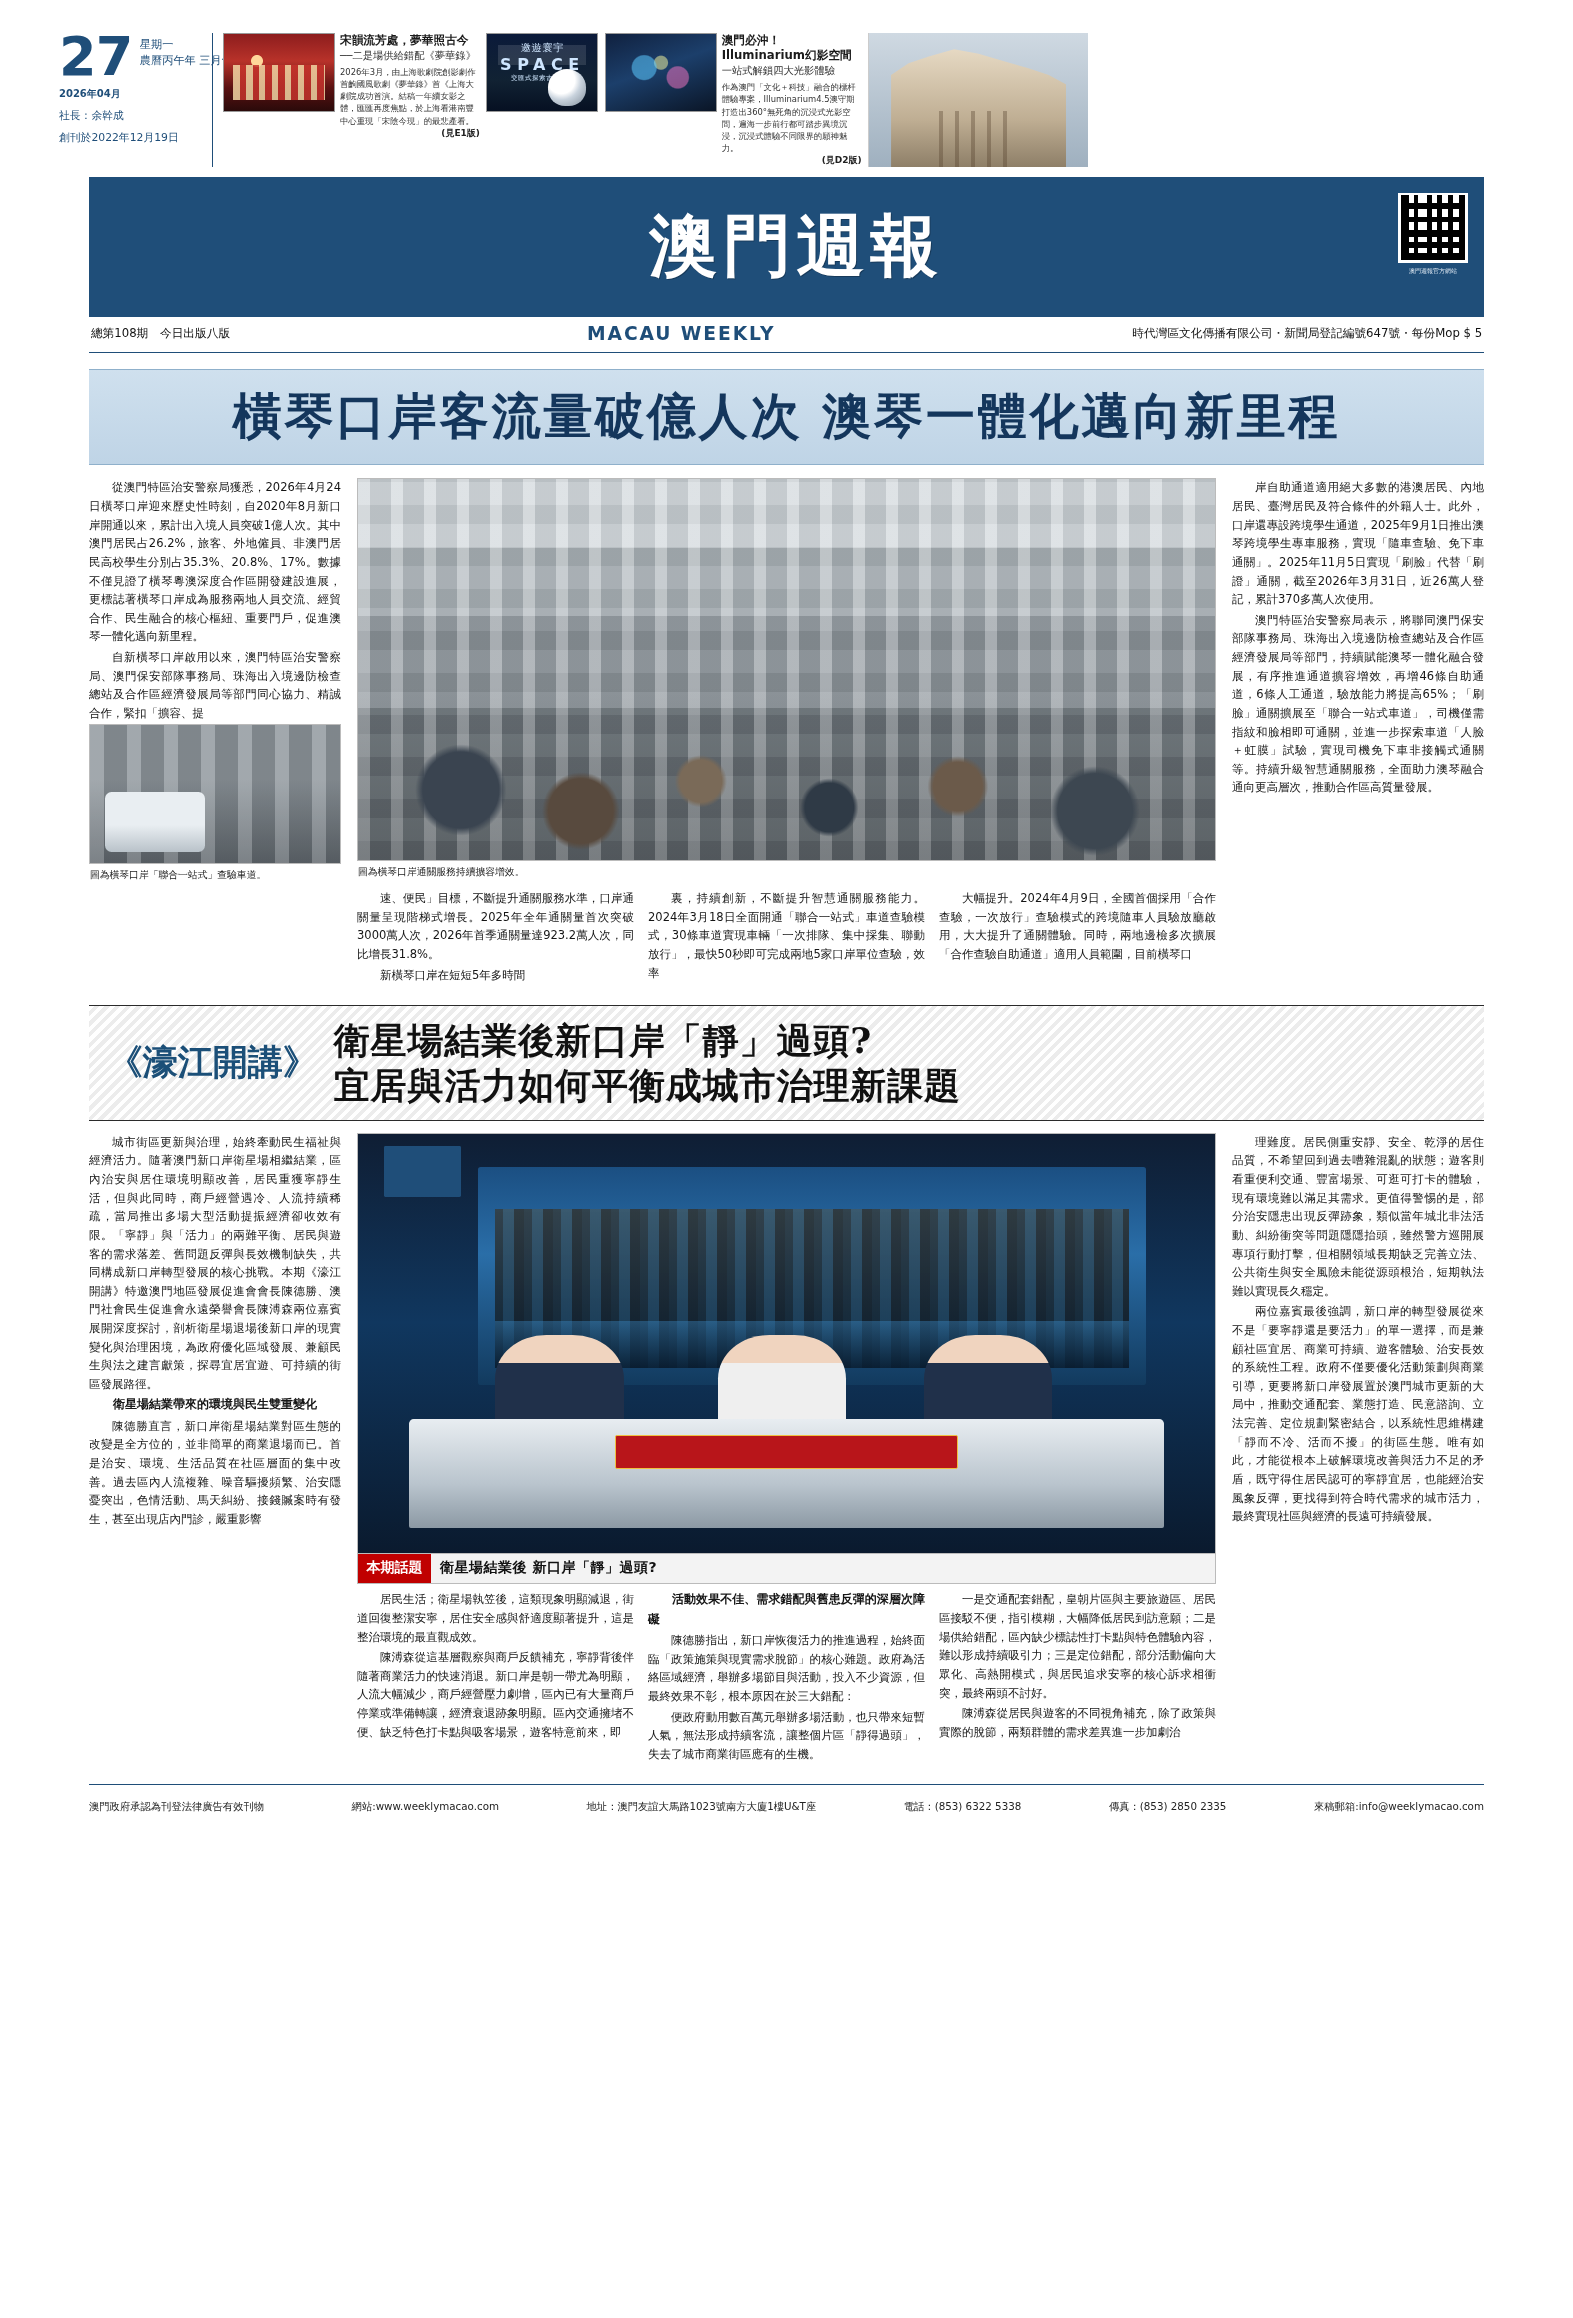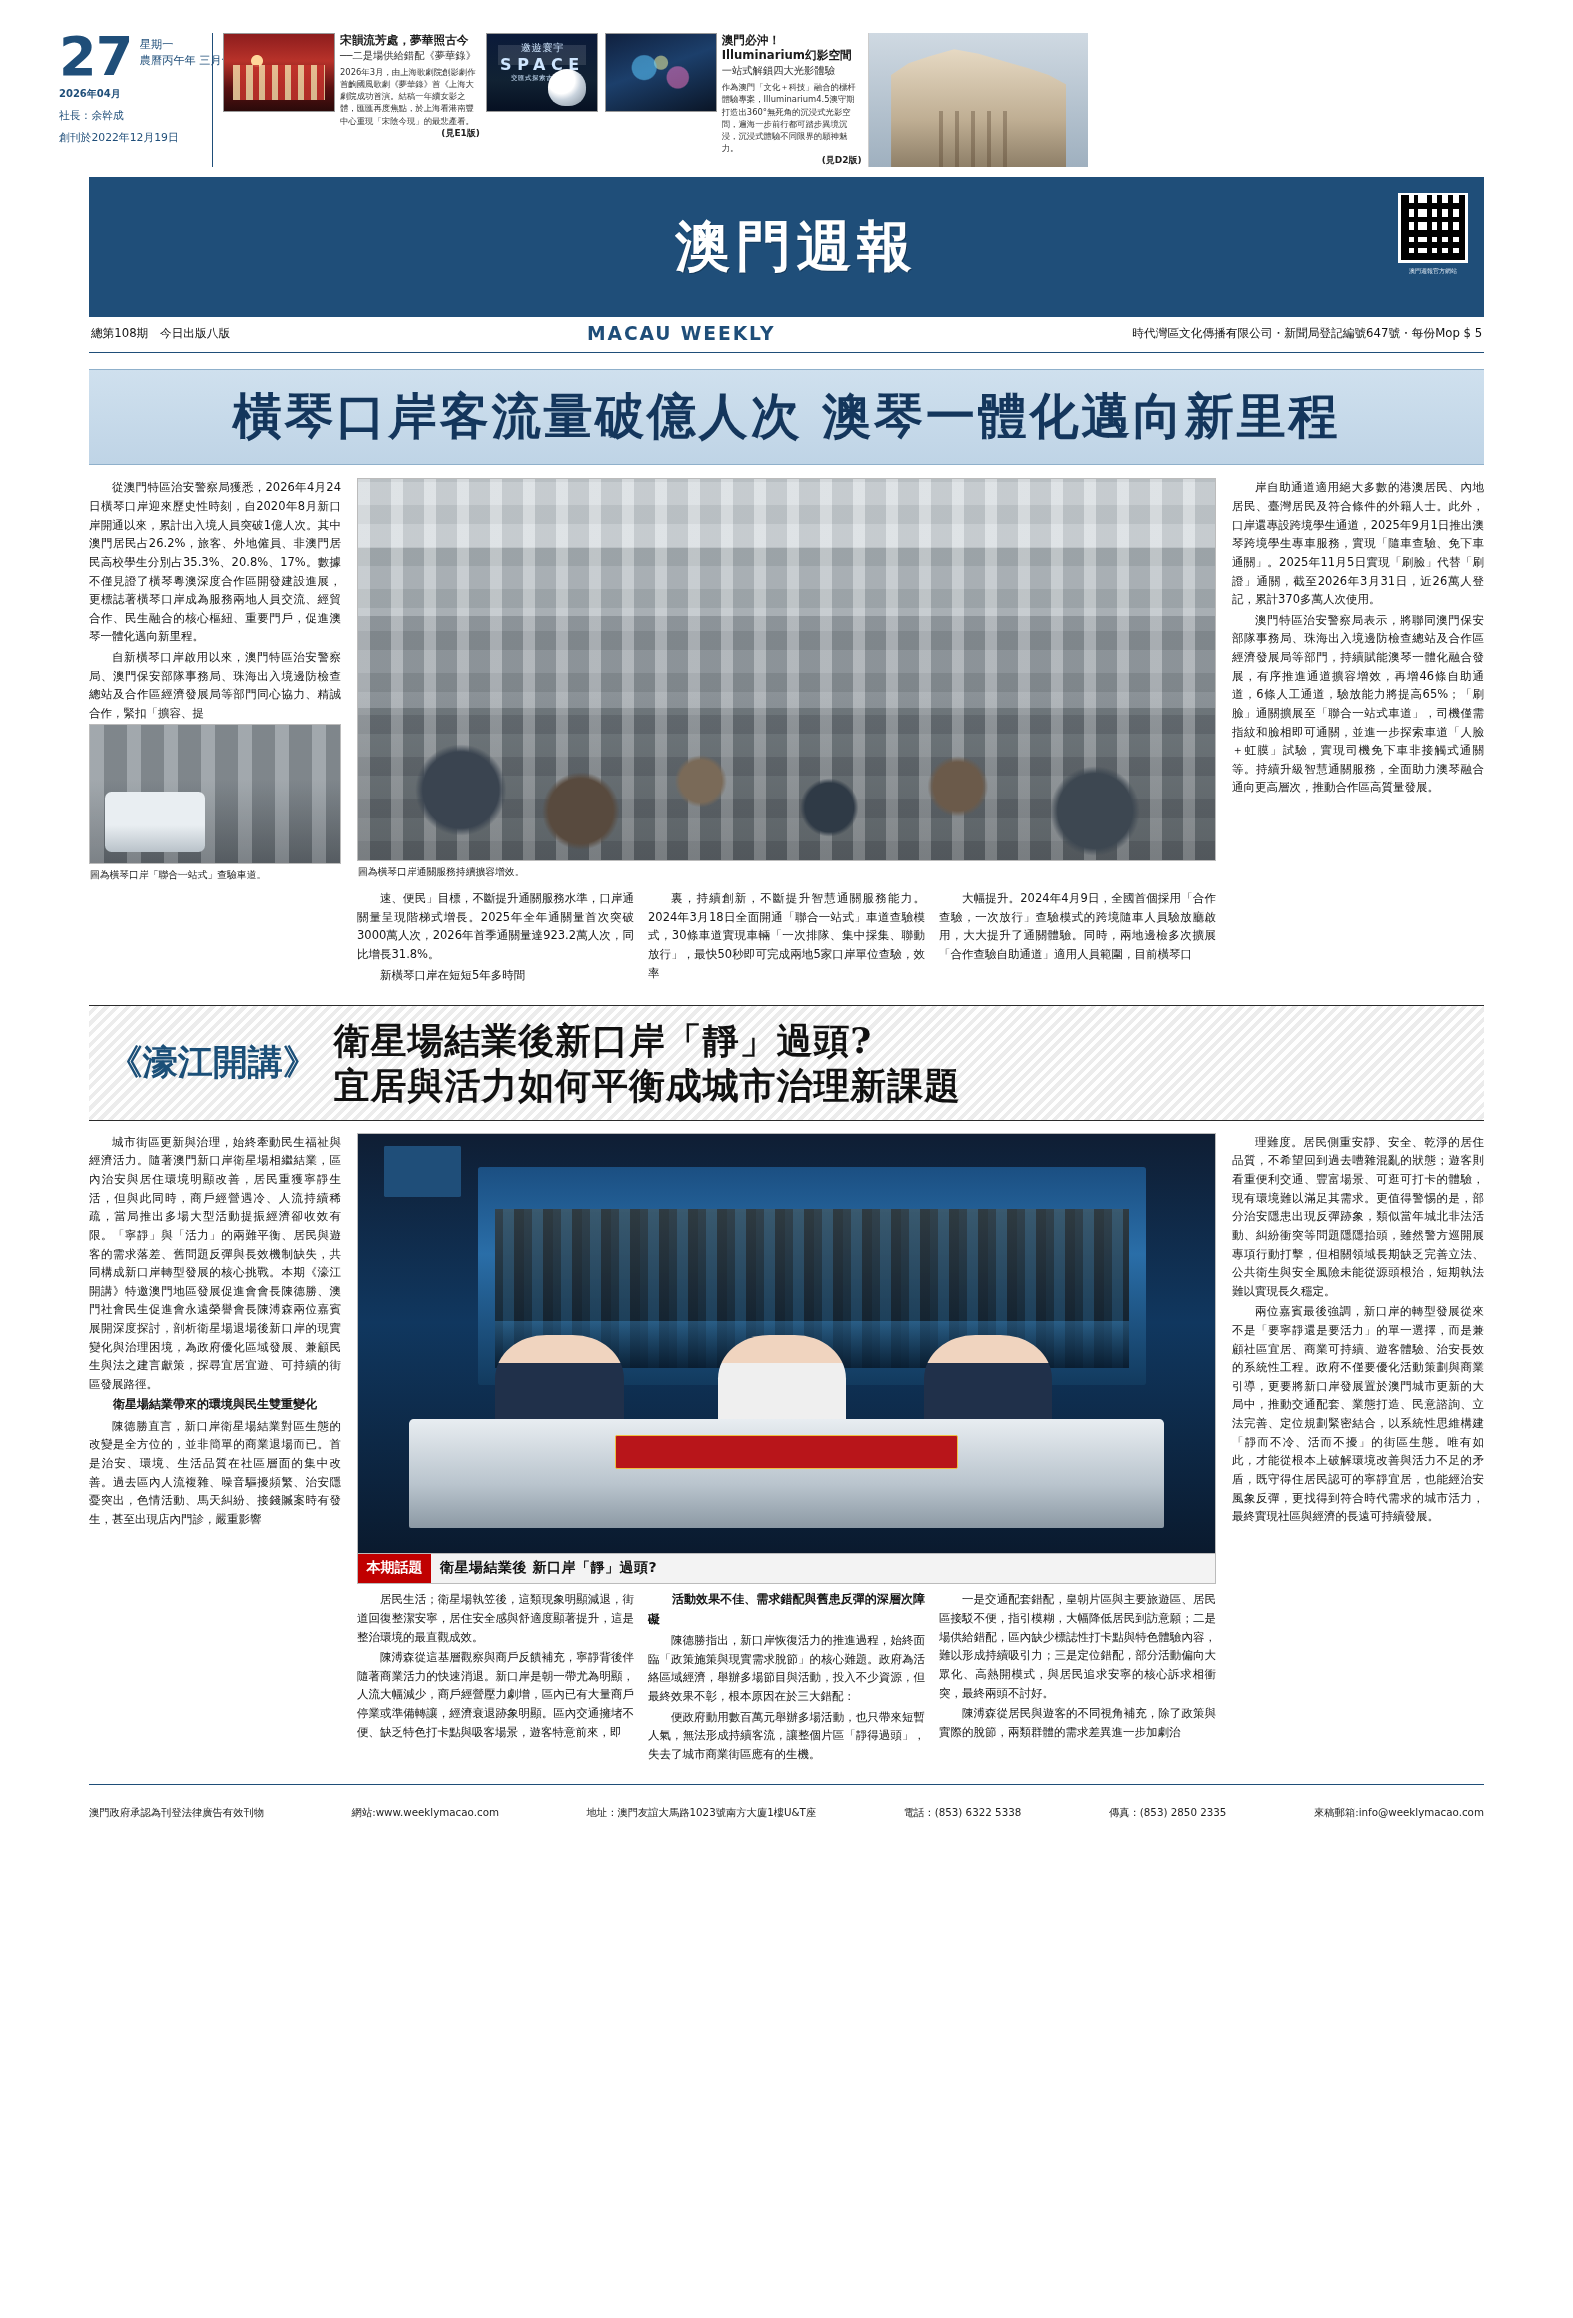--- a/index.html
+++ b/index.html
@@ -130,21 +130,21 @@
     background: #1f4e79;
     height: 140px;
     position: relative;
     display: flex;
     align-items: center;
     justify-content: center;
   }
   .titlebar .paper-name {
     color: #fff;
     font-family: Liberation Serif, serif;
-    font-size: 55px;
+    font-size: 68px;
     font-weight: bold;
     letter-spacing: 5.6px;
     text-shadow: 0.9px 0.9px 0 rgba(0,0,0,.25);
     margin-left: 20px;
   }
   .qr {
     position: absolute; right: 16px; top: 16px;
     width: 70px; height: 70px; background:#fff; padding:2.8px;
   }
   .qr-inner{
@@ -312,21 +312,21 @@
   }
   .a2-mid-3col{
     margin-top: 6.5px;
     display:grid; grid-template-columns: repeat(3,1fr); gap:14px;
   }
 
   
   .footer {
     margin: 18.7px 89px 23.4px 89px;
     border-top: 1.4px solid #1f4e79;
-    padding-top: 21px;
+    padding-top: 15px;
     display: flex; justify-content: space-between; gap: 9.3px;
     font-size: 10.3px; color:#222;
   }
   .footer span { white-space: nowrap; }
 </style>
 </head>
 <body>
 
 <div class="page">
 

